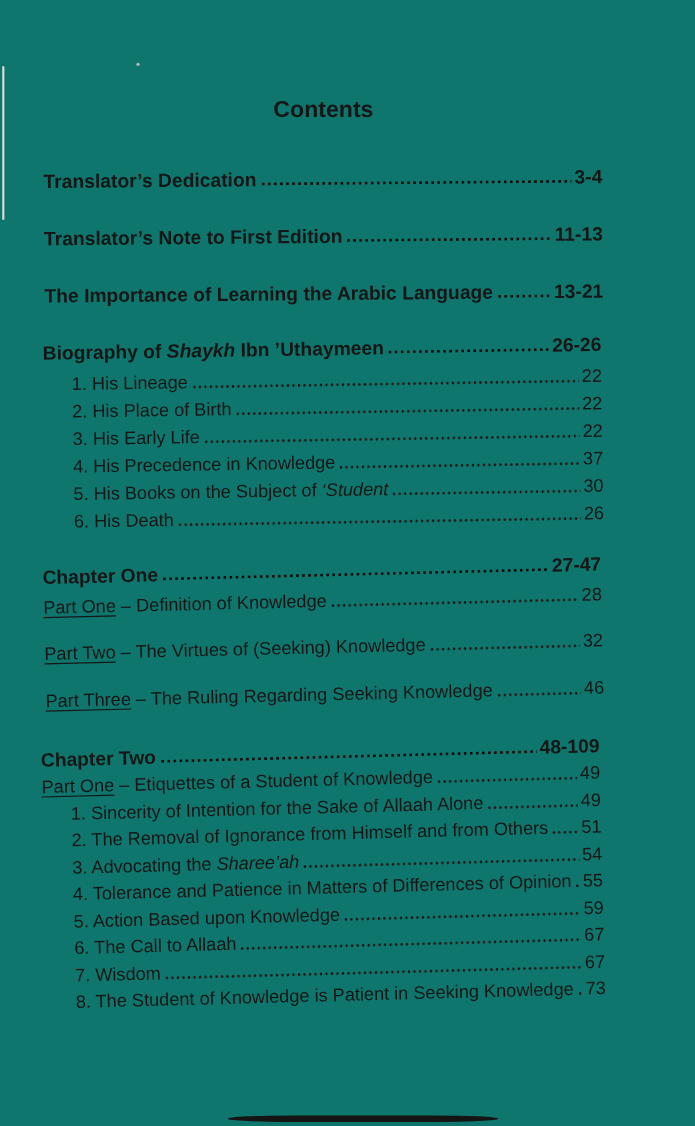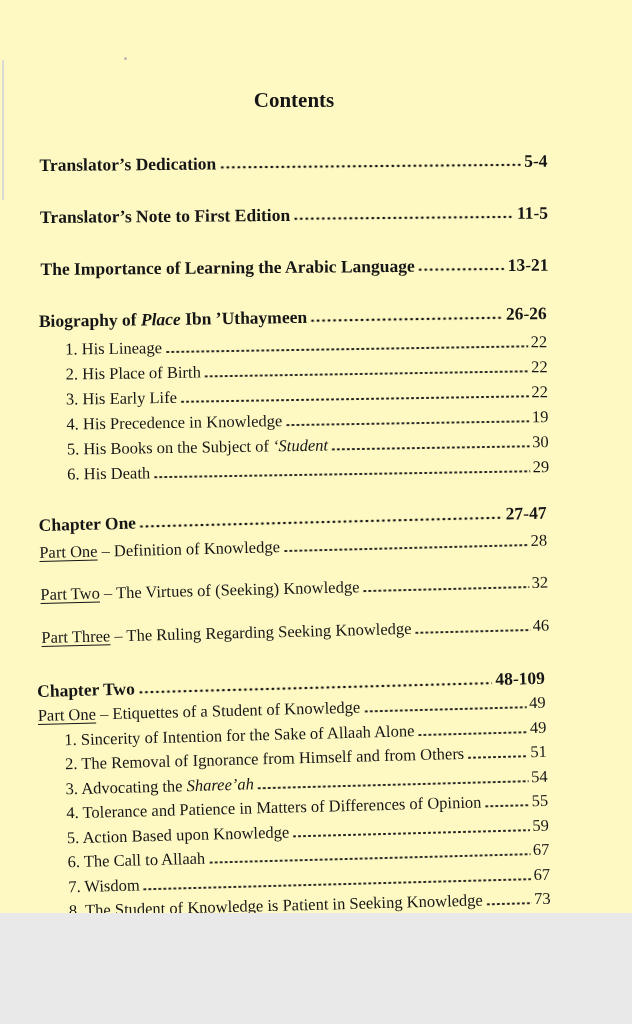--- a/index.html
+++ b/index.html
@@ -1,21 +1,21 @@
 <!DOCTYPE html>
 <html><head>
 <meta charset="utf-8">
 <style>
   html,body{margin:0;padding:0;background:#e9e9e9;}
   .page{
     position:relative;
-    width:632px;height:913px;
+    width:632px;height:1024px;
     margin:0 auto;
-    background:#fef9c3;
-    font-family:Liberation Serif, serif;
+    background:#0f766e;
+    font-family:Liberation Sans, sans-serif;
     color:#161616;
     overflow:hidden;
   }
   .content{
     position:absolute;left:40px;top:0;width:508px;
   }
   .title{
     margin:0;padding-top:88px;
     text-align:center;
     font-size:21px;line-height:24px;font-weight:700;
@@ -80,37 +80,37 @@
 
 <div class="page">
   <div class="content">
 
     <h1 class="title">Contents</h1>
 
     <div class="sec sec-front">
       <div class="row main mb30">
         <span class="lbl">Translator’s Dedication</span>
         <span class="dots"></span>
-        <span class="pg">5-4</span>
+        <span class="pg">3-4</span>
       </div>
       <div class="row main mb30">
         <span class="lbl">Translator’s Note to First Edition</span>
         <span class="dots"></span>
-        <span class="pg">11-5</span>
+        <span class="pg">11-13</span>
       </div>
       <div class="row main">
         <span class="lbl">The Importance of Learning the Arabic Language</span>
         <span class="dots"></span>
         <span class="pg">13-21</span>
       </div>
     </div>
 
     <div class="sec sec-bio">
       <div class="row main mb8">
-        <span class="lbl"><span>Biography of </span><span class="it">Place</span><span> Ibn ’Uthaymeen</span></span>
+        <span class="lbl"><span>Biography of </span><span class="it">Shaykh</span><span> Ibn ’Uthaymeen</span></span>
         <span class="dots"></span>
         <span class="pg">26-26</span>
       </div>
       <div class="row sub mb5">
         <span class="lbl">1. His Lineage</span>
         <span class="dots"></span>
         <span class="pg">22</span>
       </div>
       <div class="row sub mb5">
         <span class="lbl">2. His Place of Birth</span>
@@ -118,31 +118,31 @@
         <span class="pg">22</span>
       </div>
       <div class="row sub mb5">
         <span class="lbl">3. His Early Life</span>
         <span class="dots"></span>
         <span class="pg">22</span>
       </div>
       <div class="row sub mb5">
         <span class="lbl">4. His Precedence in Knowledge</span>
         <span class="dots"></span>
-        <span class="pg">19</span>
+        <span class="pg">37</span>
       </div>
       <div class="row sub mb5">
         <span class="lbl"><span>5. His Books on the Subject of </span><span class="it">‘Student</span><span></span></span>
         <span class="dots"></span>
         <span class="pg">30</span>
       </div>
       <div class="row sub">
         <span class="lbl">6. His Death</span>
         <span class="dots"></span>
-        <span class="pg">29</span>
+        <span class="pg">26</span>
       </div>
     </div>
 
     <div class="sec sec-ch1">
       <div class="row main mb7">
         <span class="lbl">Chapter One</span>
         <span class="dots"></span>
         <span class="pg">27-47</span>
       </div>
       <div class="row mb22">

